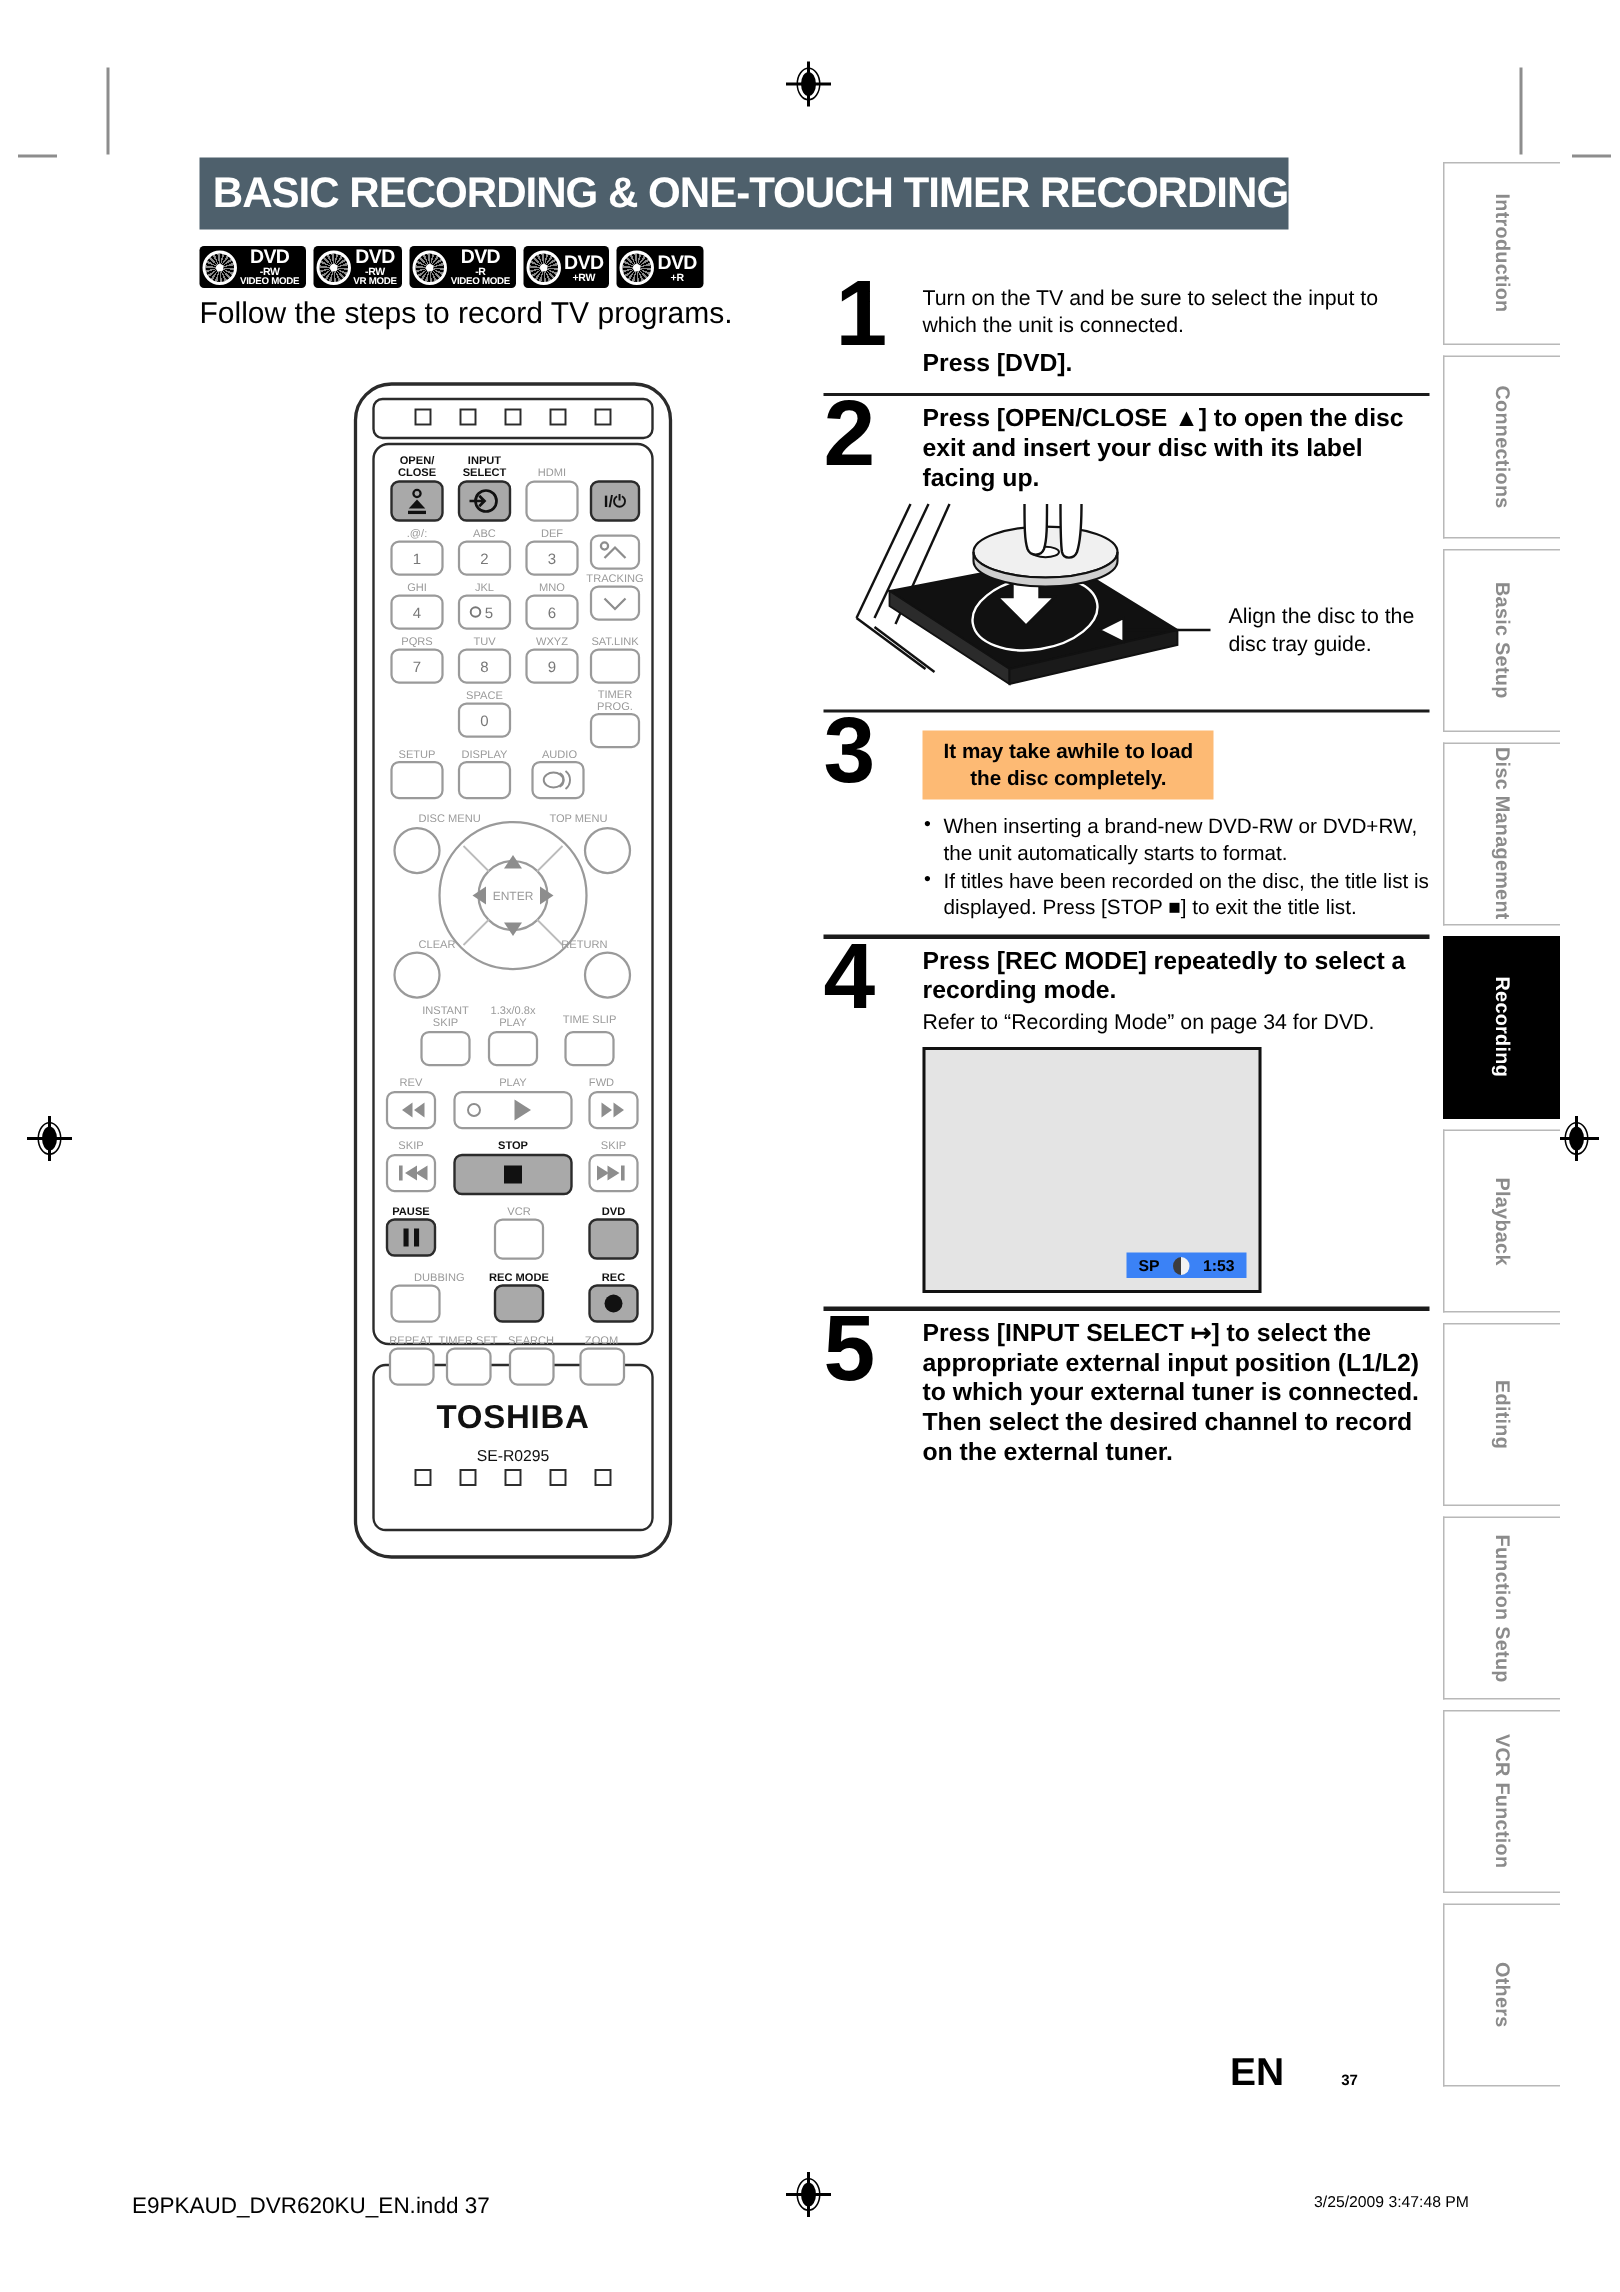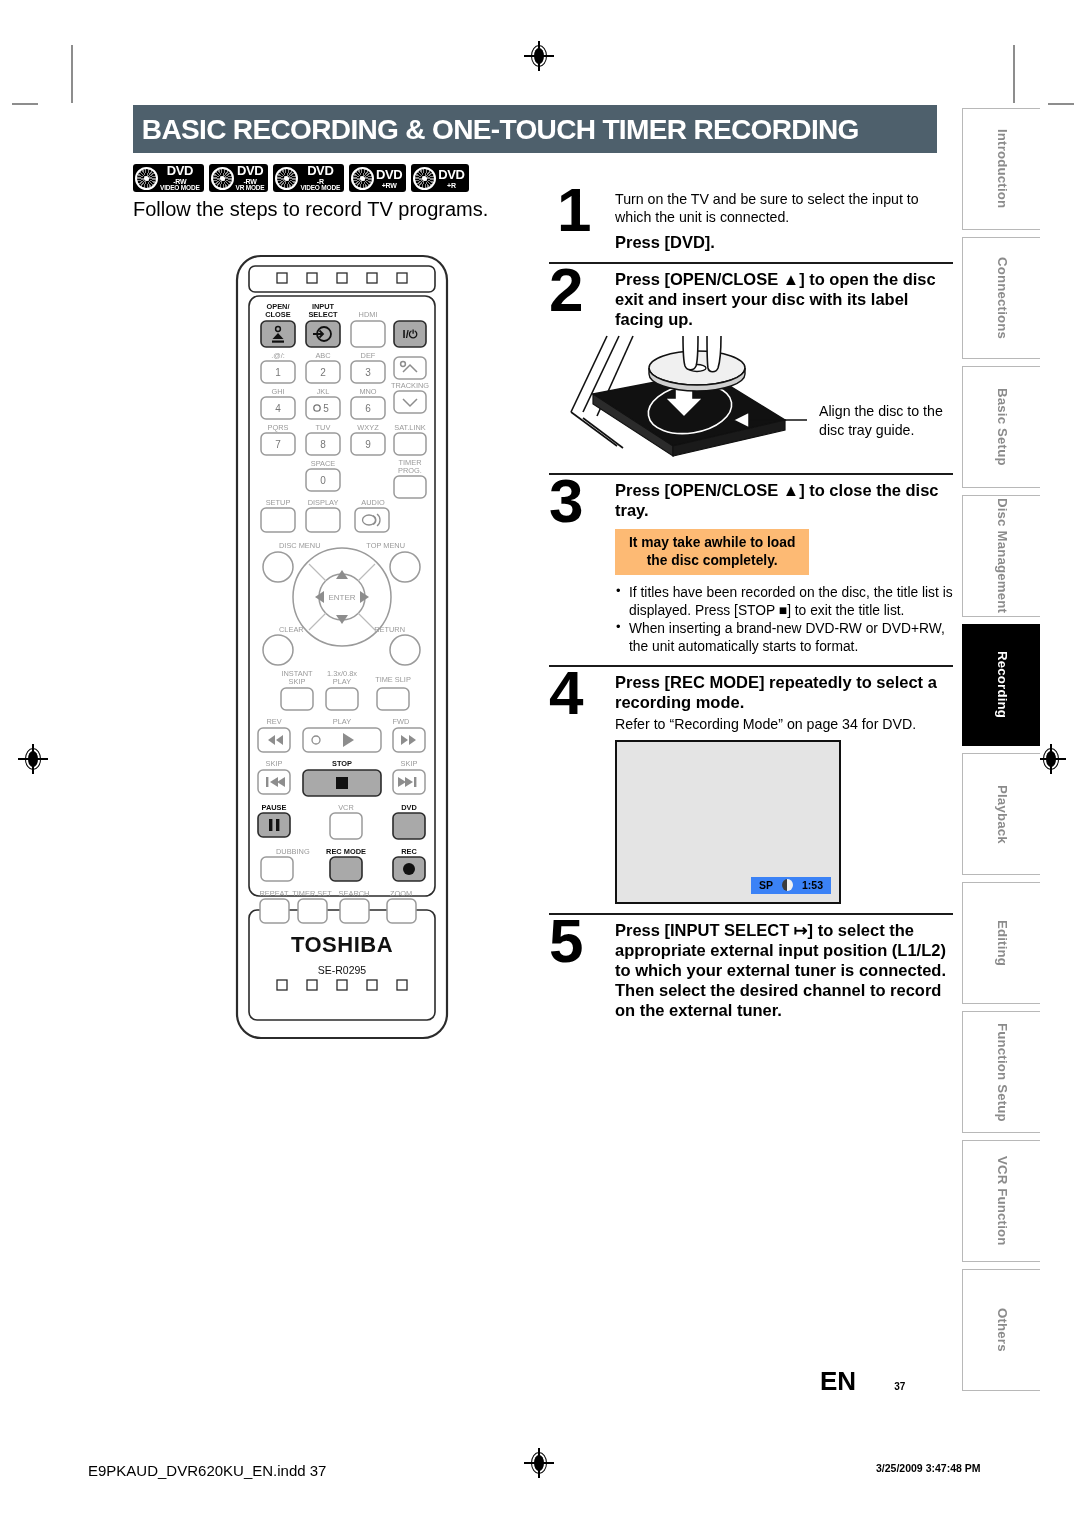--- a/index.html
+++ b/index.html
@@ -8,21 +8,21 @@
 
   
   .crop{position:absolute;background:#8d8d8d;}
   .regmark{position:absolute;width:22px;height:22px;}
   .regmark .o{position:absolute;left:3px;top:0;width:16px;height:22px;border:1.3px solid #000;border-radius:50%/50%;box-sizing:border-box;}
   .regmark .fill{position:absolute;left:6px;top:3px;width:10px;height:16px;background:#000;border-radius:50%/50%;}
   .regmark .vl{position:absolute;left:10.3px;top:-4px;width:1.3px;height:30px;background:#000;}
   .regmark .hl{position:absolute;left:-4px;top:10.3px;width:30px;height:1.3px;background:#000;}
 
   
-  .header-bar{position:absolute;left:133px;top:105px;width:804px;height:48px;
+  .header-bar{position:absolute;left:133px;top:105px;width:726px;height:48px;
               background:#4e606c;}
   .header-bar h1{margin:0;color:#fff;font-size:28.5px;font-weight:bold;
      letter-spacing:-0.7px;line-height:48px;padding-left:9px;white-space:nowrap;
      font-family:"Liberation Sans", sans-serif;transform:scaleX(0.985);transform-origin:left center;}
 
   
   .logos{position:absolute;left:133px;top:164px;display:flex;gap:5px;}
   .disclogo{background:#000;border-radius:3px;height:28px;display:flex;align-items:center;
             padding:0 4px 0 2px;position:relative;}
   .disclogo .ring{width:19px;height:19px;border-radius:50%;border:2px solid #fff;
@@ -73,21 +73,21 @@
   .tab span{writing-mode:vertical-rl;text-orientation:mixed;
             font-size:13.2px;font-weight:bold;color:#8b8b8b;letter-spacing:0.2px;
             text-align:center;line-height:1.08;}
   .tab.active{background:#000;border-color:#000;}
   .tab.active span{color:#fff;}
 
   
   .pageno{position:absolute;left:820px;top:1366px;font-size:26px;font-weight:bold;}
   .pageno .num{margin-left:38px;}
   .footL{position:absolute;left:88px;top:1462px;font-size:15px;}
-  .footR{position:absolute;left:876px;top:1462px;font-size:10.5px;font-weight:bold;}
+  .footR{position:absolute;left:876px;top:1462px;font-size:10.5px;}
 
   
   svg.remote{display:block;}
   svg.tray{display:block;}
 </style>
 </head>
 <body>
 
 <div class="crop" style="left:71px;top:45px;width:1.6px;height:58px;"></div>
 <div class="crop" style="left:1013px;top:45px;width:1.6px;height:58px;"></div>
@@ -430,28 +430,27 @@
         <path d="M176 86 l16 -8 v16 z" fill="#fff" stroke="#111" stroke-width="1.5"></path>
       </svg>
       <div style="position:absolute;left:262px;top:68px;font-size:14.2px;line-height:1.35;width:140px;">Align the disc to the disc tray guide.</div>
     </div>
   </div>
 
   <div class="rule"></div>
 
   <div class="step">
     <div class="stepnum">3</div>
-    <div class="steph">Press [OPEN/CLOSE ▲] to close the disc tray.</div>
     <div class="graybox">
       <div>It may take awhile to load</div>
       <div>the disc completely.</div>
     </div>
     <ul class="bullets">
+      <li>When inserting a brand-new DVD-RW or DVD+RW, the unit automatically starts to format.</li>
       <li>If titles have been recorded on the disc, the title list is displayed. Press [STOP ■] to exit the title list.</li>
-      <li>When inserting a brand-new DVD-RW or DVD+RW, the unit automatically starts to format.</li>
     </ul>
   </div>
 
   <div class="rule"></div>
 
   <div class="step">
     <div class="stepnum">4</div>
     <div class="steph">Press [REC MODE] repeatedly to select a recording mode.</div>
     <p class="stepp">Refer to “Recording Mode” on page 34 for DVD.</p>
     <div class="tvscreen">

